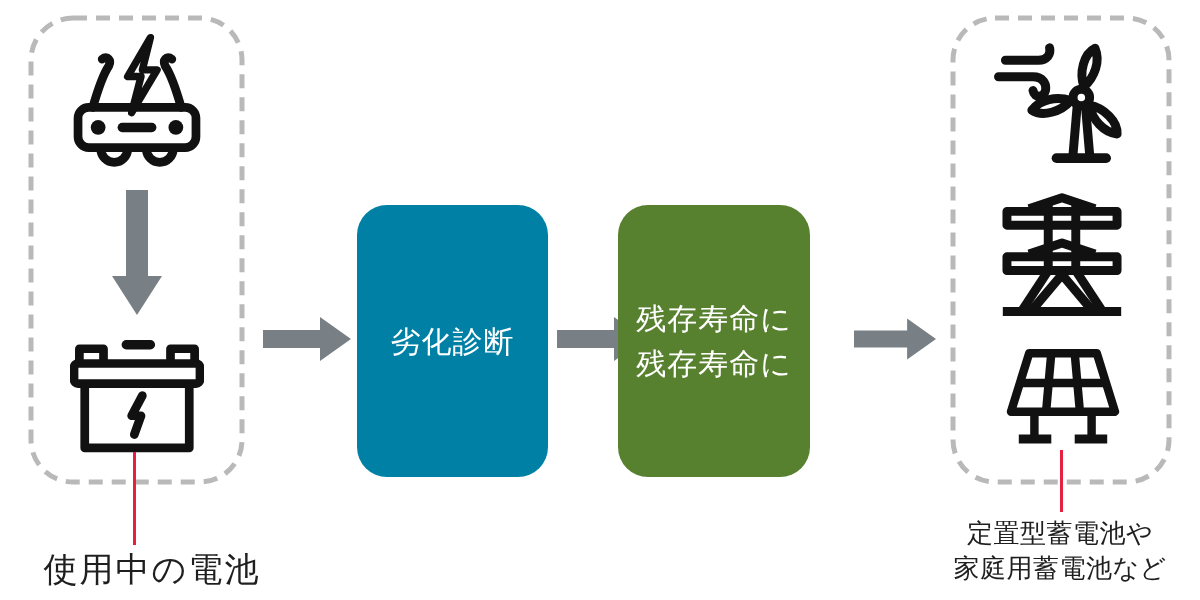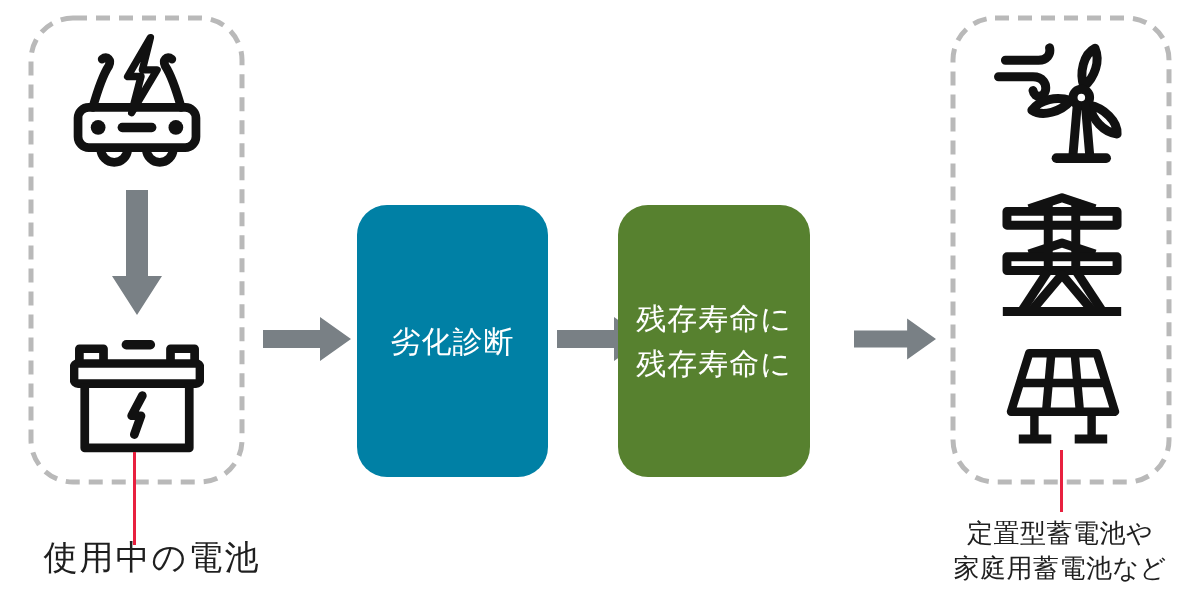--- a/index.html
+++ b/index.html
@@ -15,21 +15,21 @@
   .step-box{
     position:absolute;top:205px;height:272px;border-radius:30px;
     display:flex;flex-direction:column;align-items:center;justify-content:center;
     color:#ffffff;font-size:30px;line-height:45px;letter-spacing:1px;text-align:center;
   }
   .step-line{white-space:nowrap;}
   .callout-line{position:absolute;width:3px;background:#e8203f;}
   .caption{
     position:absolute;color:#1f1f1f;text-align:center;
   }
-  .caption-left{left:32px;top:535px;width:240px;font-size:34px;letter-spacing:2px;white-space:nowrap;}
+  .caption-left{left:32px;top:547px;width:240px;font-size:34px;letter-spacing:2px;white-space:nowrap;}
   .caption-right{left:926px;top:516px;width:268px;font-size:26px;line-height:35px;letter-spacing:0.5px;}
   .caption-right div{white-space:nowrap;}
 </style>
 </head>
 <body>
 
 <div class="canvas">
 
   <svg class="abs dashed-panel" style="left:28px;top:15px;" width="217" height="470" viewBox="0 0 217 470">
     <rect x="3" y="3" width="211" height="464" rx="42" stroke-dasharray="14 9"></rect>

